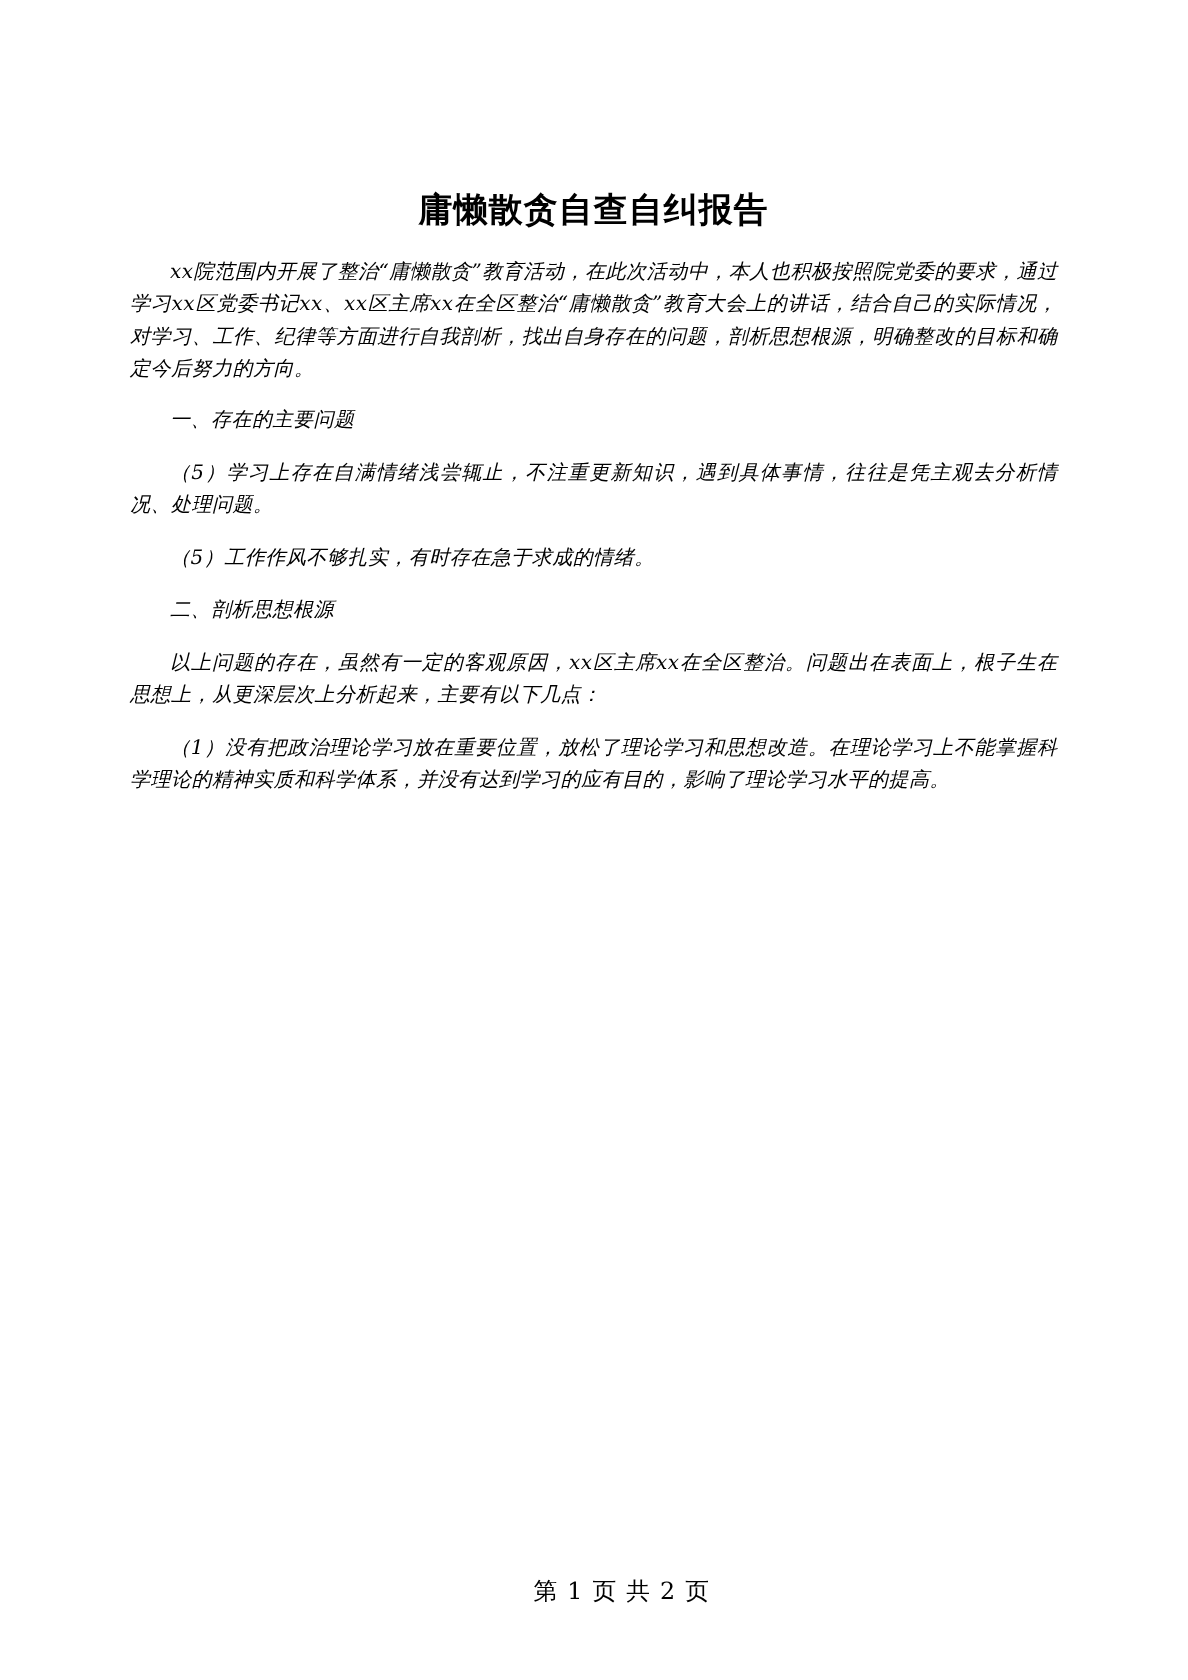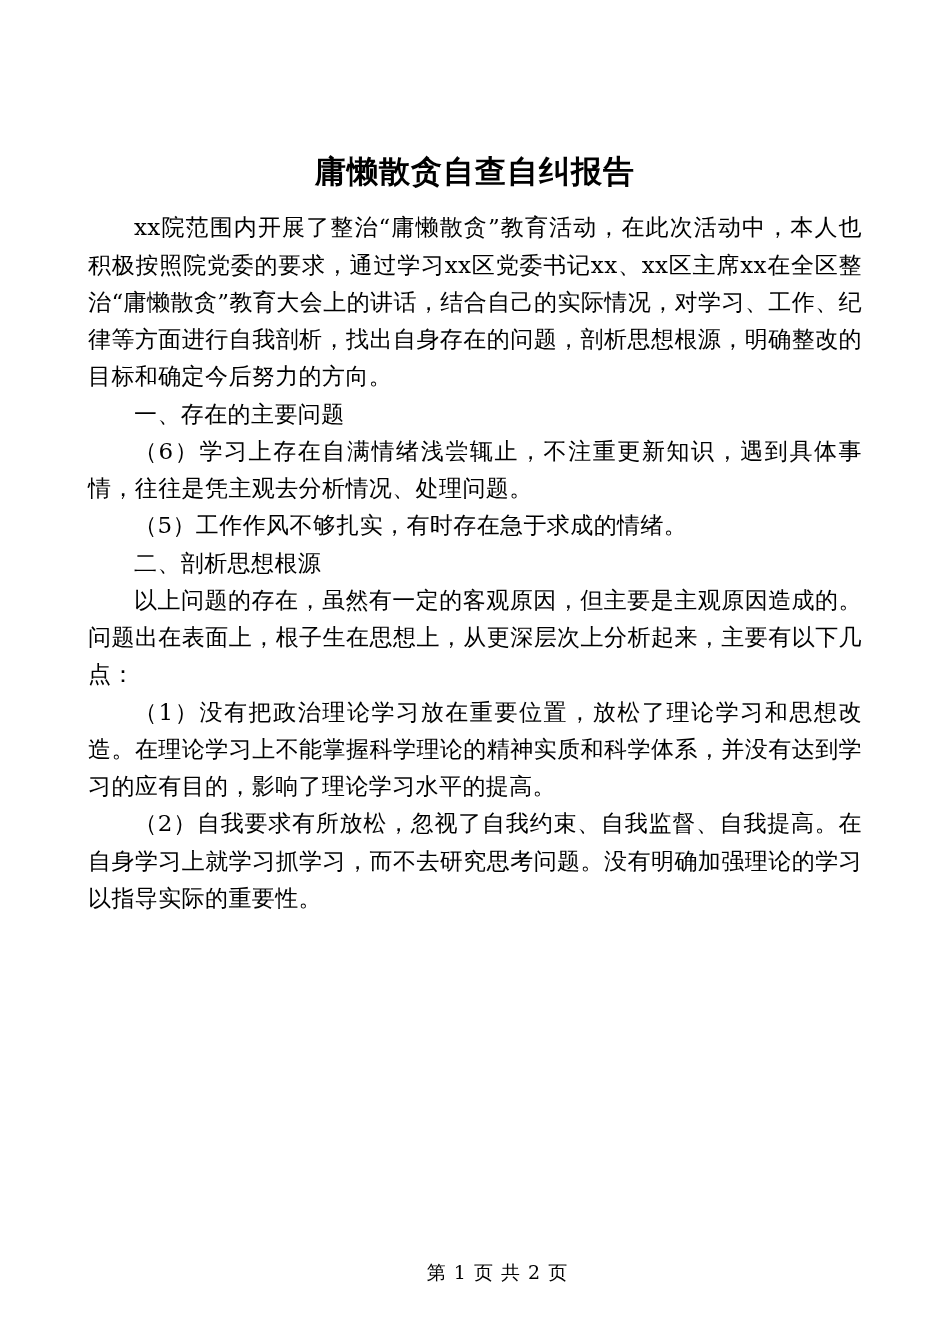--- a/index.html
+++ b/index.html
@@ -17,35 +17,36 @@
   }
   .page {
     width: 950px;
     height: 1344px;
     box-sizing: border-box;
     padding: 150px 88px 0 88px;
     position: relative;
   }
   .doc-title {
     text-align: center;
-    font-size: 31px;
+    font-size: 27px;
     font-weight: bold;
     letter-spacing: 1px;
     margin: 0 0 16px 0;
     line-height: 1.4;
     font-family: Liberation Serif, serif;
   }
   .body-text p {
-    margin: 0;
-    font-size: 23px;
+    margin: 16px;
+    font-size: 16px;
     line-height: 1.62;
     text-align: justify;
     text-justify: inter-ideograph;
     text-indent: 2em;
     letter-spacing: 0.4px;
+    font-style: italic;
   }
   .footer {
     position: absolute;
     left: 0;
     right: 0;
     bottom: 58px;
     text-align: center;
     font-size: 19px;
     letter-spacing: 1px;
     padding-left: 45px;
@@ -54,23 +55,22 @@
 </head>
 <body>
 
 <div class="page">
 
   <h1 class="doc-title">庸懒散贪自查自纠报告</h1>
 
   <div class="body-text">
     <p>xx院范围内开展了整治“庸懒散贪”教育活动，在此次活动中，本人也积极按照院党委的要求，通过学习xx区党委书记xx、xx区主席xx在全区整治“庸懒散贪”教育大会上的讲话，结合自己的实际情况，对学习、工作、纪律等方面进行自我剖析，找出自身存在的问题，剖析思想根源，明确整改的目标和确定今后努力的方向。</p>
     <p>一、存在的主要问题</p>
-    <p>（6）学习上存在自满情绪浅尝辄止，不注重更新知识，遇到具体事情，往往是凭主观去分析情况、处理问题。</p>
+    <p>（5）学习上存在自满情绪浅尝辄止，不注重更新知识，遇到具体事情，往往是凭主观去分析情况、处理问题。</p>
     <p>（5）工作作风不够扎实，有时存在急于求成的情绪。</p>
     <p>二、剖析思想根源</p>
-    <p>以上问题的存在，虽然有一定的客观原因，但主要是主观原因造成的。问题出在表面上，根子生在思想上，从更深层次上分析起来，主要有以下几点：</p>
+    <p>以上问题的存在，虽然有一定的客观原因，xx区主席xx在全区整治。问题出在表面上，根子生在思想上，从更深层次上分析起来，主要有以下几点：</p>
     <p>（1）没有把政治理论学习放在重要位置，放松了理论学习和思想改造。在理论学习上不能掌握科学理论的精神实质和科学体系，并没有达到学习的应有目的，影响了理论学习水平的提高。</p>
-    <p>（2）自我要求有所放松，忽视了自我约束、自我监督、自我提高。在自身学习上就学习抓学习，而不去研究思考问题。没有明确加强理论的学习以指导实际的重要性。</p>
   </div>
 
   <div class="footer">第 1 页  共 2 页</div>
 
 </div>
 
 </body></html>

